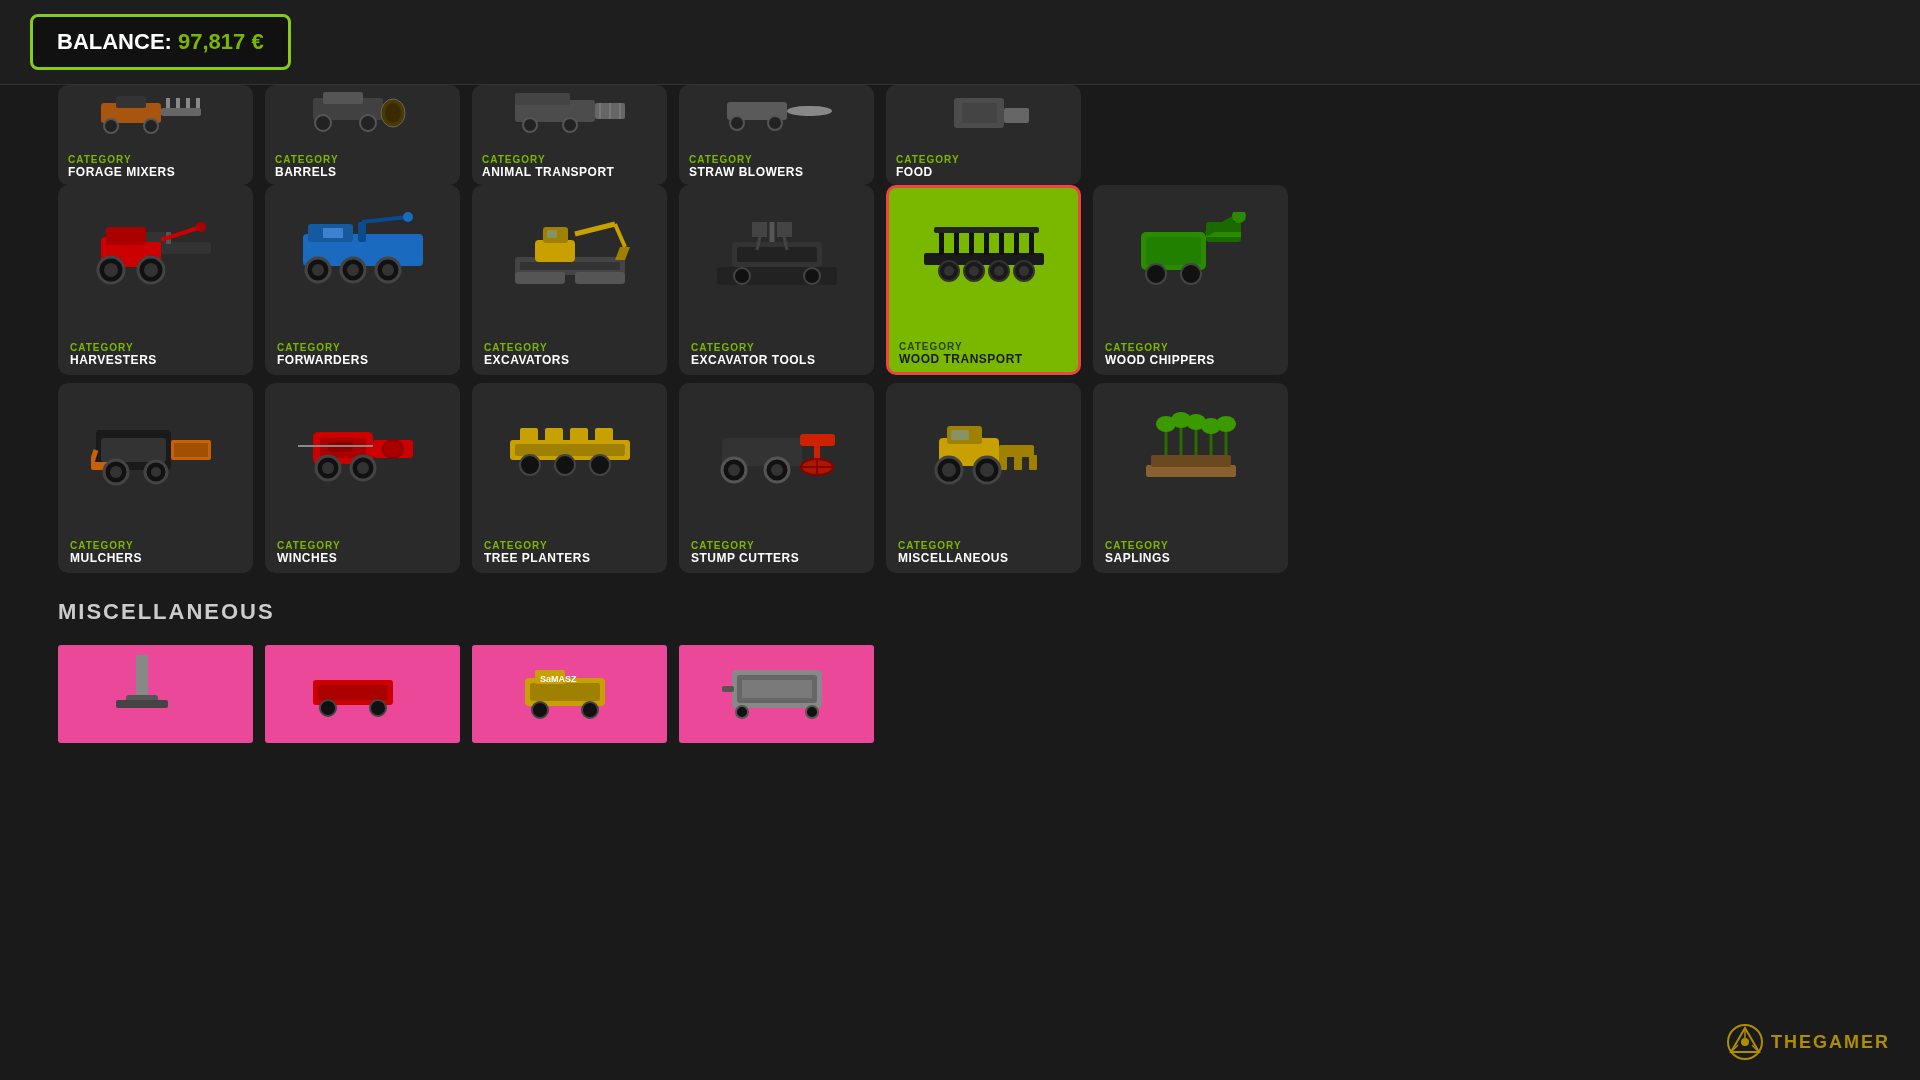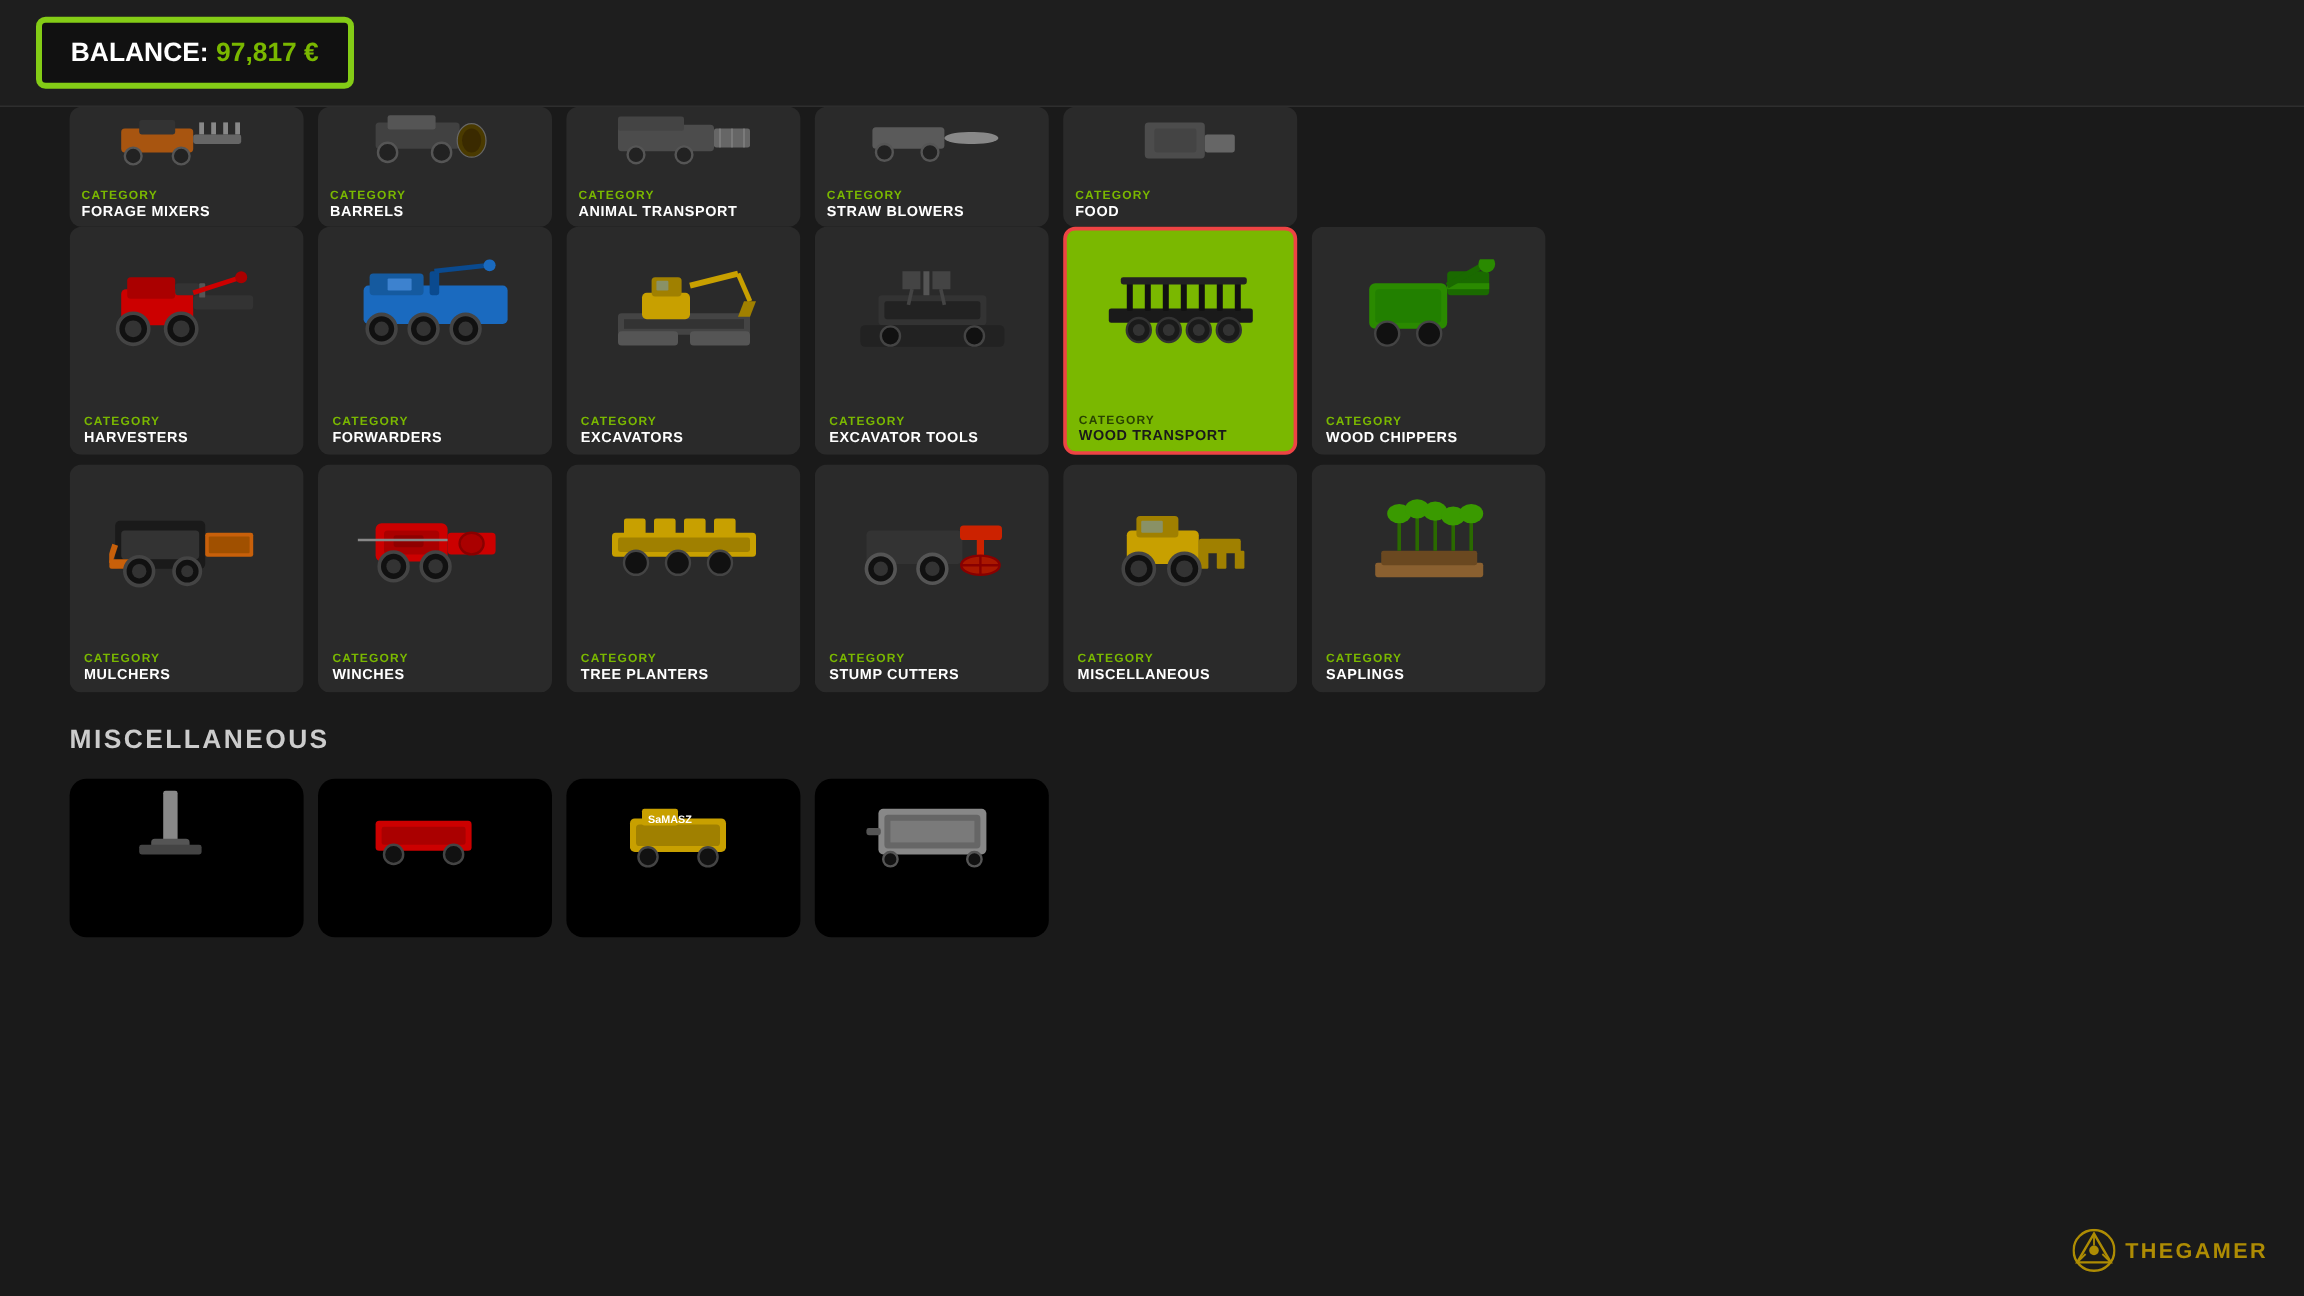--- a/index.html
+++ b/index.html
@@ -42,21 +42,21 @@
       fill: #1a1a1a;
     }
     .header-title {
       font-size: 38px;
       font-weight: bold;
       color: #fff;
       letter-spacing: 3px;
     }
     .balance-box {
       background: #111;
-      border: 5px solid #84cc16;
+      border: 3px solid #84cc16;
       border-radius: 8px;
       padding: 12px 24px;
       font-size: 22px;
       color: #fff;
       font-weight: bold;
     }
     .balance-amount {
       color: #7ab800;
     }
 
@@ -201,23 +201,23 @@
     }
 
     
     .bottom-partial-row {
       display: flex;
       gap: 12px;
       margin-top: 8px;
     }
     .bottom-partial-card {
       width: 195px;
-      height: 132px;
-      background: #000000;
-      border-radius: 14px;
+      height: 98px;
+      background: #ec4899;
+      border-radius: 3px;
       position: relative;
       overflow: hidden;
       flex-shrink: 0;
     }
     .bottom-partial-card-img {
       height: 80px;
       display: flex;
       align-items: center;
       justify-content: center;
     }

